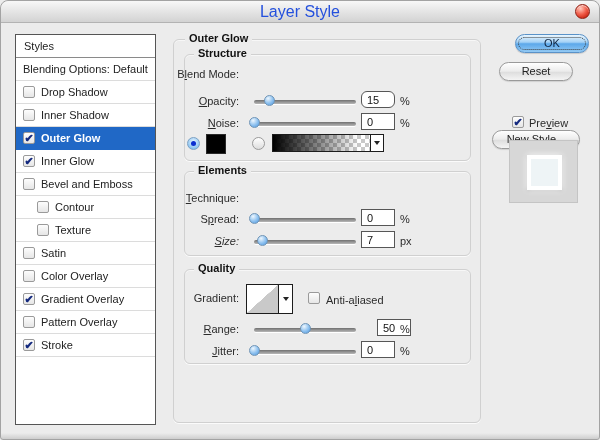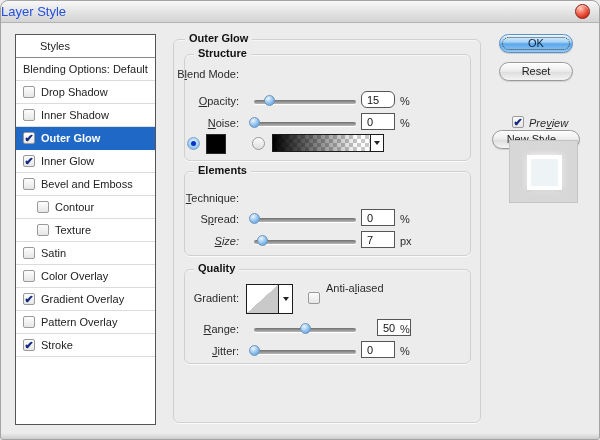--- a/index.html
+++ b/index.html
@@ -4,29 +4,29 @@
 <style>
   * { margin:0; padding:0; box-sizing:border-box; }
   html,body { width:600px; height:440px; background:#ececec; font-family:"Liberation Sans", sans-serif; }
   .dialog { position:relative; width:600px; height:440px; background:#ececec;
             border:1px solid #a3a3a3; border-radius:8px 8px 3px 3px; overflow:hidden;
             font-size:11px; color:#222; }
   
   .titlebar { position:absolute; left:0; top:0; width:100%; height:22px;
               background:linear-gradient(#f8f8f8,#e3e3e3 55%,#d3d3d3);
               border-bottom:1px solid #b3b3b3; border-radius:8px 8px 0 0; }
-  .title { position:absolute; left:0; right:0; top:0; line-height:21px; text-align:left;
-           color:#2450dd; font-size:13px; }
+  .title { position:absolute; left:0; right:0; top:0; line-height:21px; text-align:center;
+           color:#2450dd; font-size:16px; }
   .close-orb { position:absolute; right:9px; top:3px; width:15px; height:15px; border-radius:50%;
                background:radial-gradient(circle at 35% 28%, #ffc9bd, #f2604c 45%, #cf2a18 78%, #971000);
                border:1px solid #8e1d10; box-shadow:inset 0 1px 1px rgba(255,255,255,.65); cursor:pointer; }
   
   .sidebar { position:absolute; left:14px; top:33px; width:141px; height:391px;
              background:#fff; border:1px solid #555; }
-  .sb-header { height:23px; line-height:22px; padding-left:24px; border-bottom:1px solid #8a8a8a; color:#1c1c1c; }
+  .sb-header { height:23px; line-height:22px; padding-left:8px; border-bottom:1px solid #8a8a8a; color:#1c1c1c; }
   .sb-row { display:flex; align-items:center; height:23px; padding-left:7px;
             border-bottom:1px solid #dcdcdc; cursor:pointer; white-space:nowrap; }
   .sb-row.ind { padding-left:21px; }
   .sb-row.sel { background:#2068c6; color:#fff; font-weight:bold; border-bottom-color:#2068c6; }
   .cb { width:12px; height:12px; margin-right:6px; flex:0 0 12px;
         border:1px solid #9a9a9a; border-radius:2px;
         background:linear-gradient(#fdfdfd,#e6e6e6);
         display:flex; align-items:center; justify-content:center;
         font-size:11px; line-height:1; color:#14297e; font-weight:bold; }
   
@@ -223,41 +223,41 @@
 
   <div class="gbox" style="left:183px;top:268px;width:287px;height:95px;"></div>
   <span class="legend" style="left:193px;top:261px;">Quality</span>
 
   <span class="lbl" style="top:291px;">Gradient:</span>
   <span class="contour-box" style="left:245px;top:283px;"></span>
   <span class="contour-arrow" style="left:278px;top:283px;">
       <span class="tri-small"></span>
     </span>
   <span class="cb2" style="left:307px;top:291px;"></span>
-  <span class="cb2-lbl" style="left:325px;top:281px;"><span>Anti-a</span><span class="mn">l</span><span>iased</span></span>
+  <span class="cb2-lbl" style="left:325px;top:293px;"><span>Anti-a</span><span class="mn">l</span><span>iased</span></span>
 
   <span class="lbl" style="top:322px;"><span></span><span class="mn">R</span><span>ange:</span></span>
   <div class="track" style="left:253px;top:327px;">
       <span class="thumb" style="left: calc(50% - 5px);"></span>
     </div>
   <input class="val" style="left: 360px; top: 318px; margin-left: 16px;" value="50">
   <span class="unit" style="top:322px;">%</span>
 
   <span class="lbl" style="top:344px;"><span></span><span class="mn">J</span><span>itter:</span></span>
   <div class="track" style="left:253px;top:349px;">
       <span class="thumb" style="left: calc(0% - 5px);"></span>
     </div>
   <input class="val" style="left: 360px; top: 340px;" value="0">
   <span class="unit" style="top:344px;">%</span>
 
-  <div class="btn blue" style="left:498px;top:33px;width:74px;">OK</div>
+  <div class="btn blue" style="left:514px;top:33px;width:74px;">OK</div>
   <div class="btn white" style="left:498px;top:61px;width:74px;">Reset</div>
   <div class="btn white" style="left:491px;top:89px;width:88px;margin-top:40px;"><span>Ne</span><span class="mn">w</span><span> Style...</span></div>
 
   <span class="cb2" style="left:511px;top:115px;">✔</span>
-  <span class="cb2-lbl" style="left:528px;top:116px;font-style:italic;"><span>Pre</span><span class="mn">v</span><span>iew</span></span>
+  <span class="cb2-lbl" style="left:528px;top:116px;"><span>Pre</span><span class="mn">v</span><span>iew</span></span>
 
   <div class="well">
     <span class="well-square"></span>
   </div>
 
   <div class="bottom-edge"></div>
 </div>
 
 </body></html>

